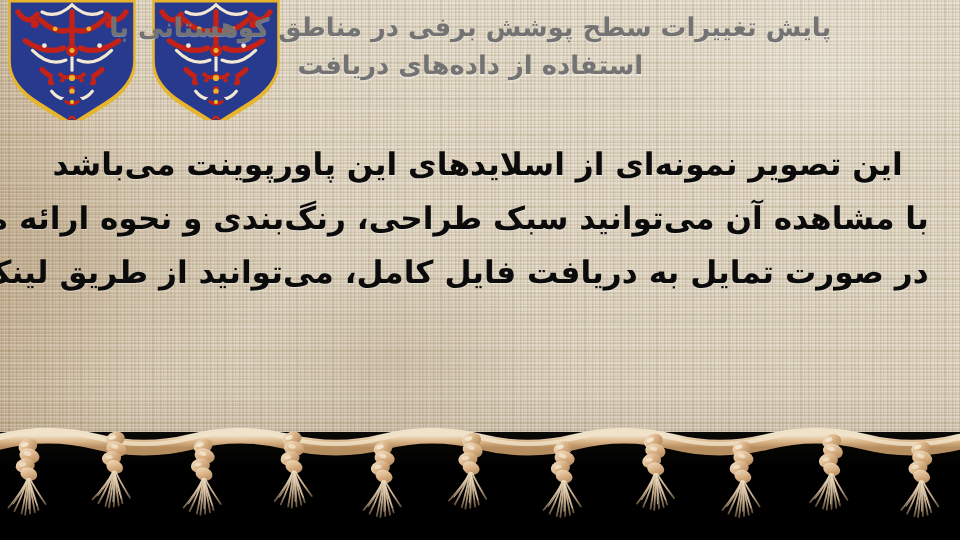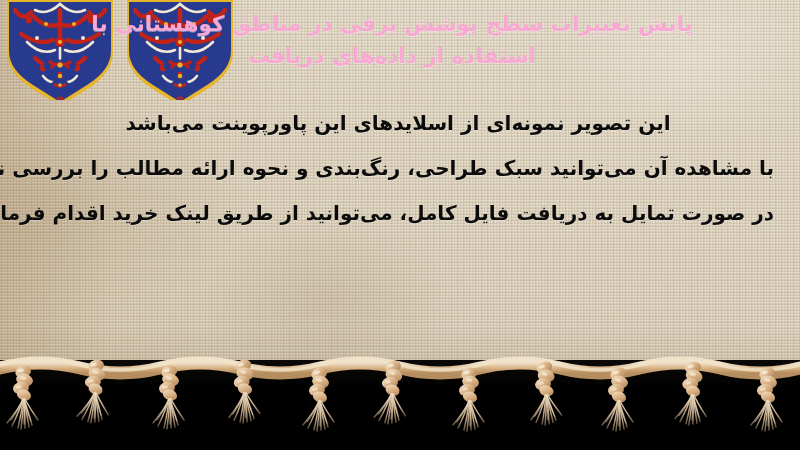--- a/index.html
+++ b/index.html
@@ -50,28 +50,28 @@
 
   
   .medallion{position:absolute;top:0;}
   .med-a{left:4px;}
   .med-b{left:124px;}
 
   
   .title{
     position:absolute;right:28px;top:8px;width:760px;
     text-align:center;direction:rtl;
-    color:#f9a8d4;font-weight:bold;font-size:21.5px;line-height:32px;
+    color:#737373;font-weight:bold;font-size:21.5px;line-height:32px;
     letter-spacing:0px;
     text-shadow:0 1px 0 rgba(255,255,255,.35);
   }
   .body-block{
-    position:absolute;right:26px;top:101px;width:752px;
+    position:absolute;right:26px;top:116px;width:752px;
     direction:rtl;text-align:center;
-    color:#0b0b0b;font-weight:bold;font-size:20px;line-height:45px;
+    color:#0b0b0b;font-weight:bold;font-size:26px;line-height:45px;
     text-shadow:0 1px 0 rgba(255,255,255,.32);
   }
   .body-block .ln{display:block;white-space:nowrap;}
 
   
   .black-ground{
     position:absolute;left:0;top:360px;width:800px;height:90px;
     background:
       linear-gradient(180deg,#0a0907 0%,#000 35%,#000 100%);
   }

